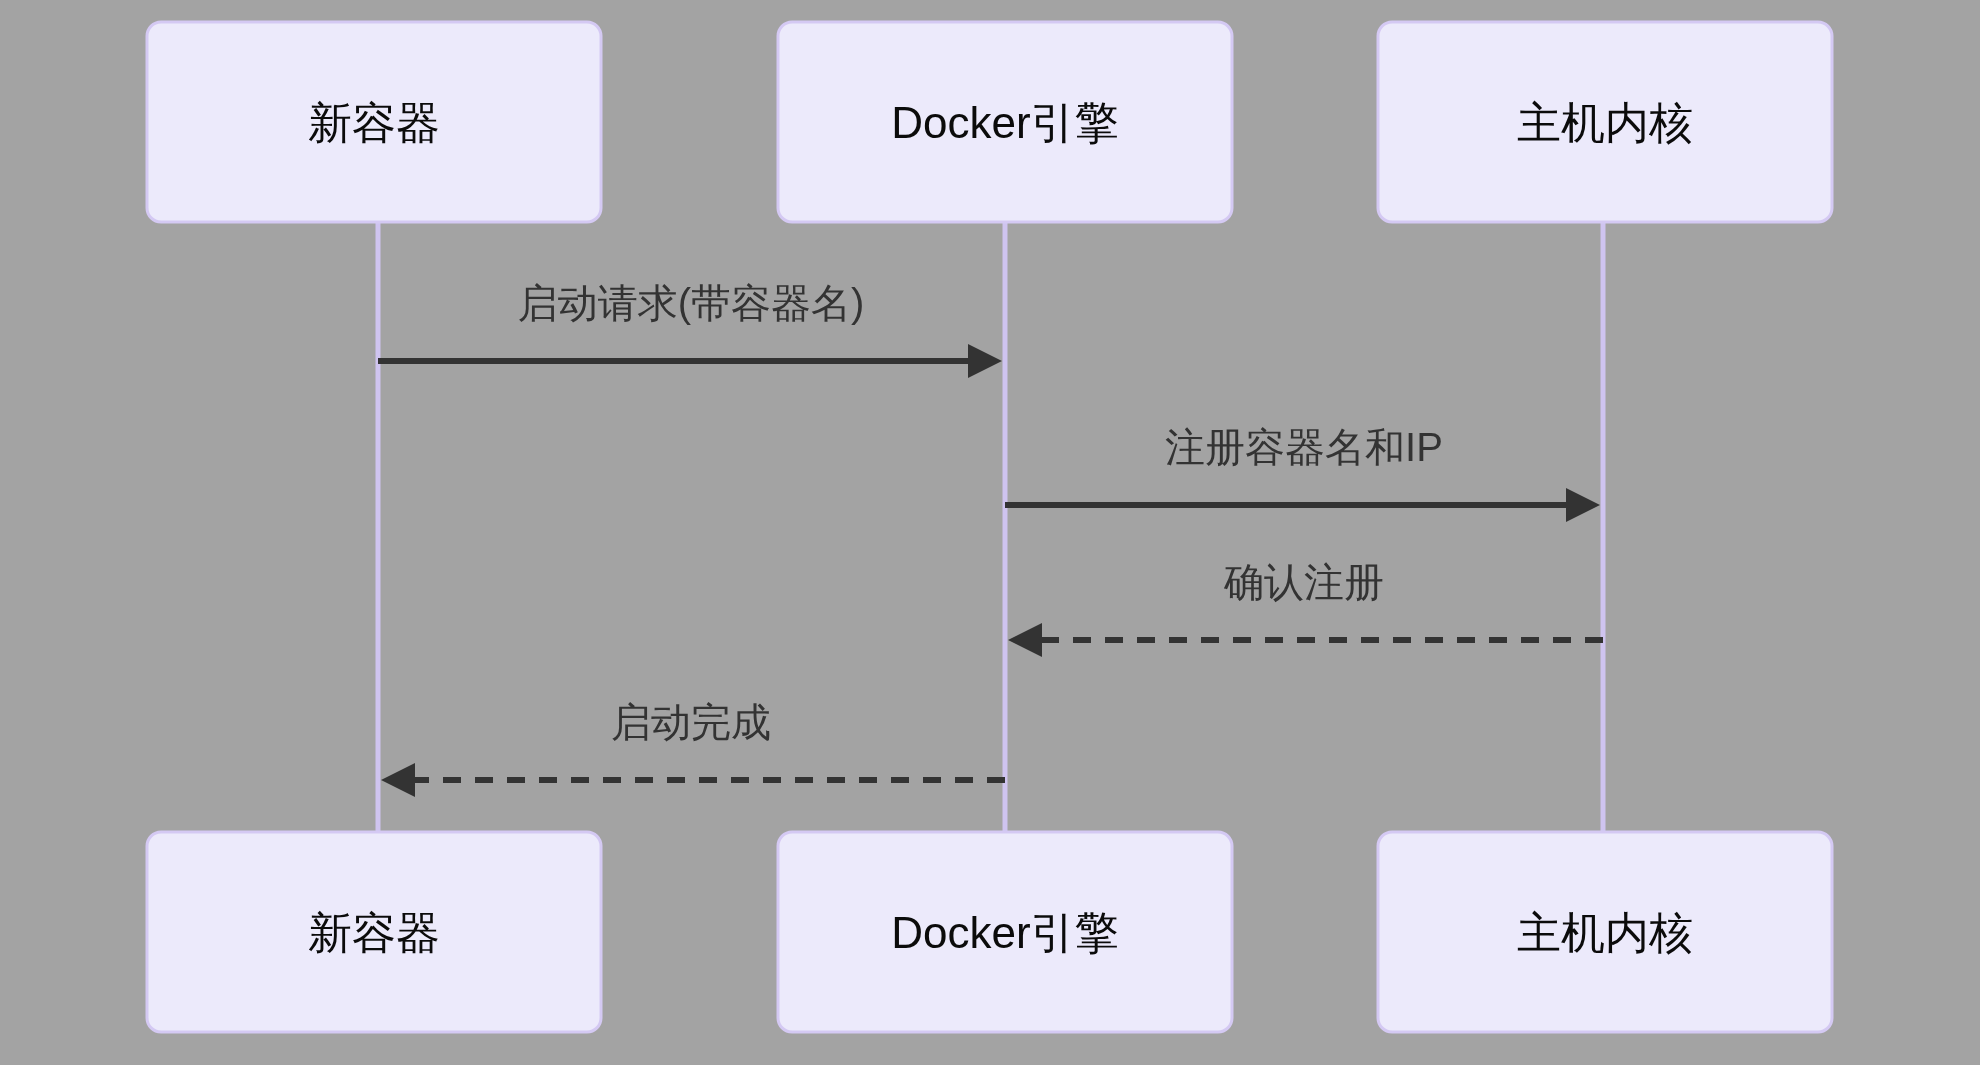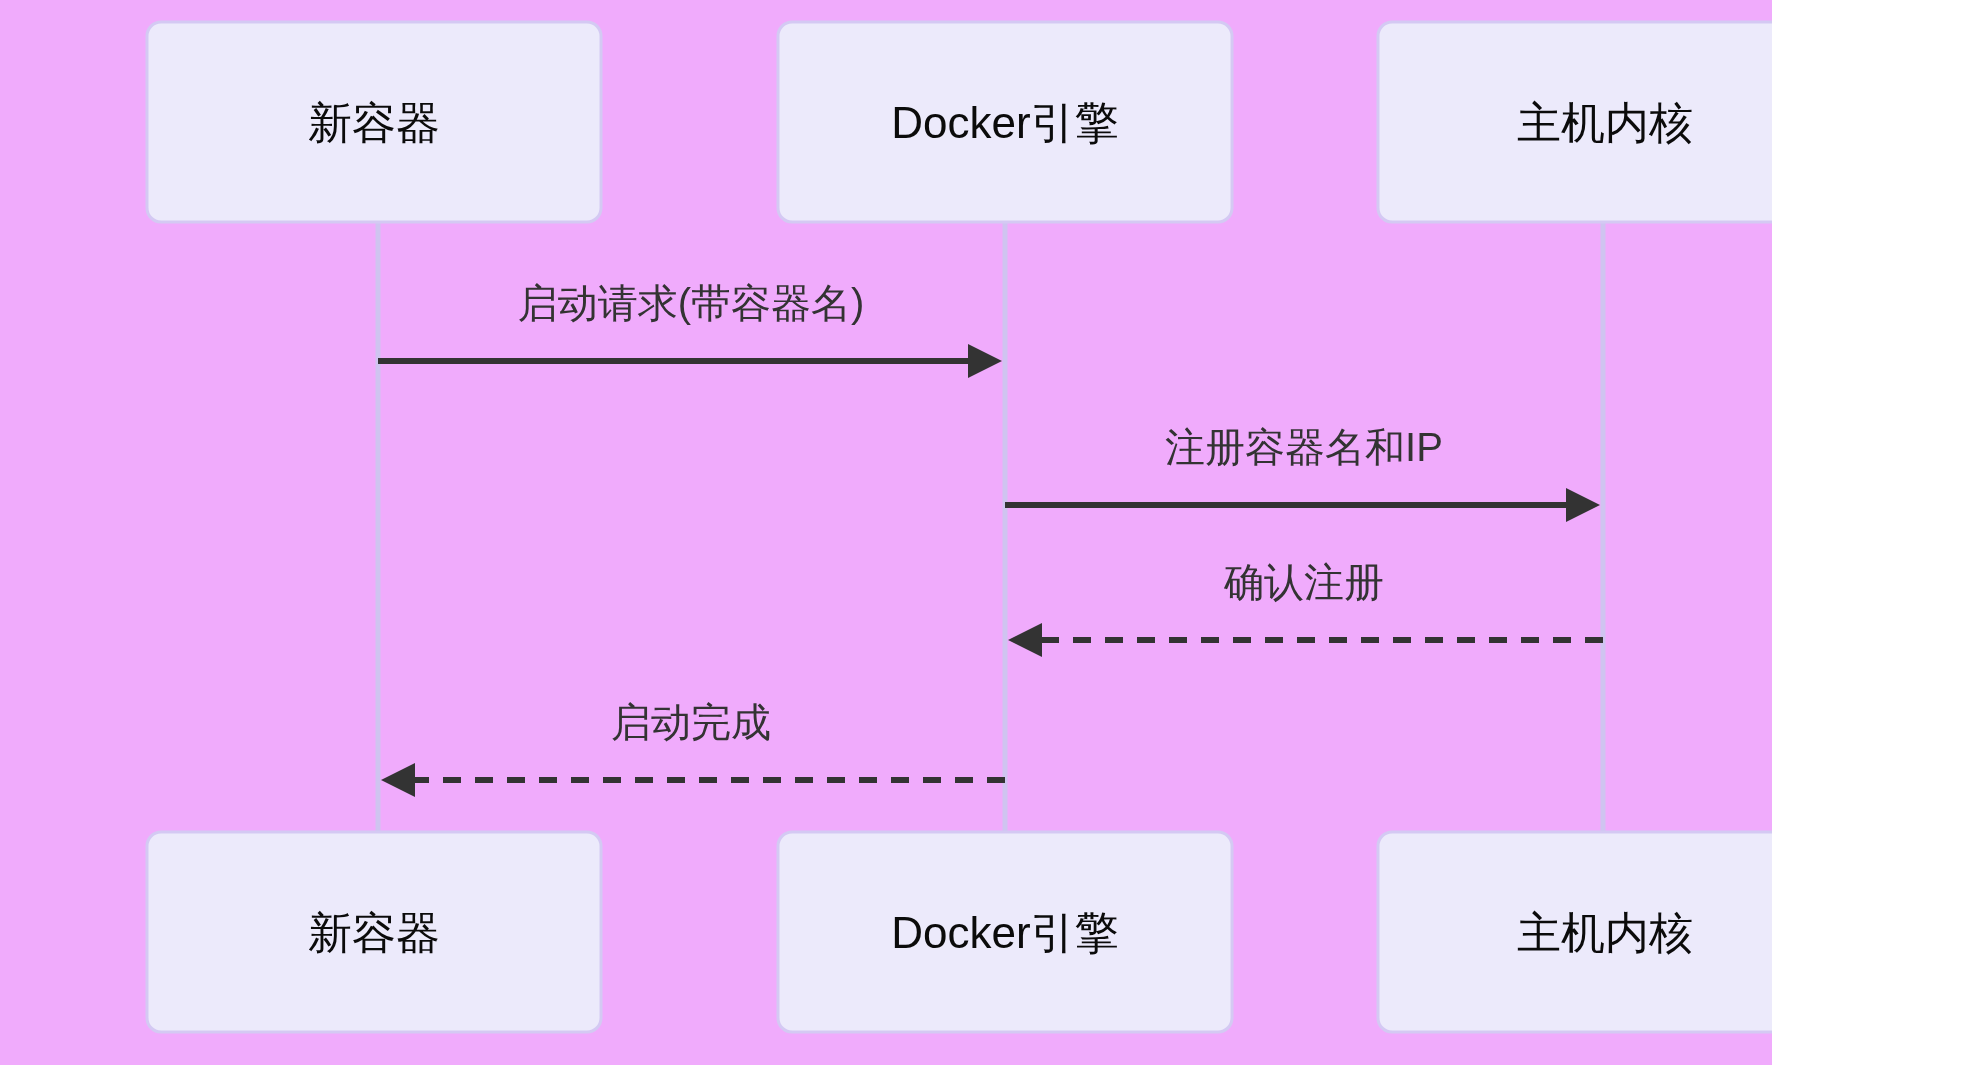--- a/index.html
+++ b/index.html
@@ -6,23 +6,23 @@
   html, body {
     margin: 0;
     padding: 0;
     background: #ffffff;
   }
   body {
     font-family: "Liberation Sans", "DejaVu Sans", sans-serif;
   }
   #diagram-root {
     position: relative;
-    width: 1772px;
+    width: 1980px;
     height: 1065px;
-    background: #f0abfc;
+    background: #a3a3a3;
     overflow: hidden;
   }
   #diagram-svg {
     position: absolute;
     left: 0;
     top: 0;
     width: 1980px;
     height: 1065px;
     display: block;
   }

